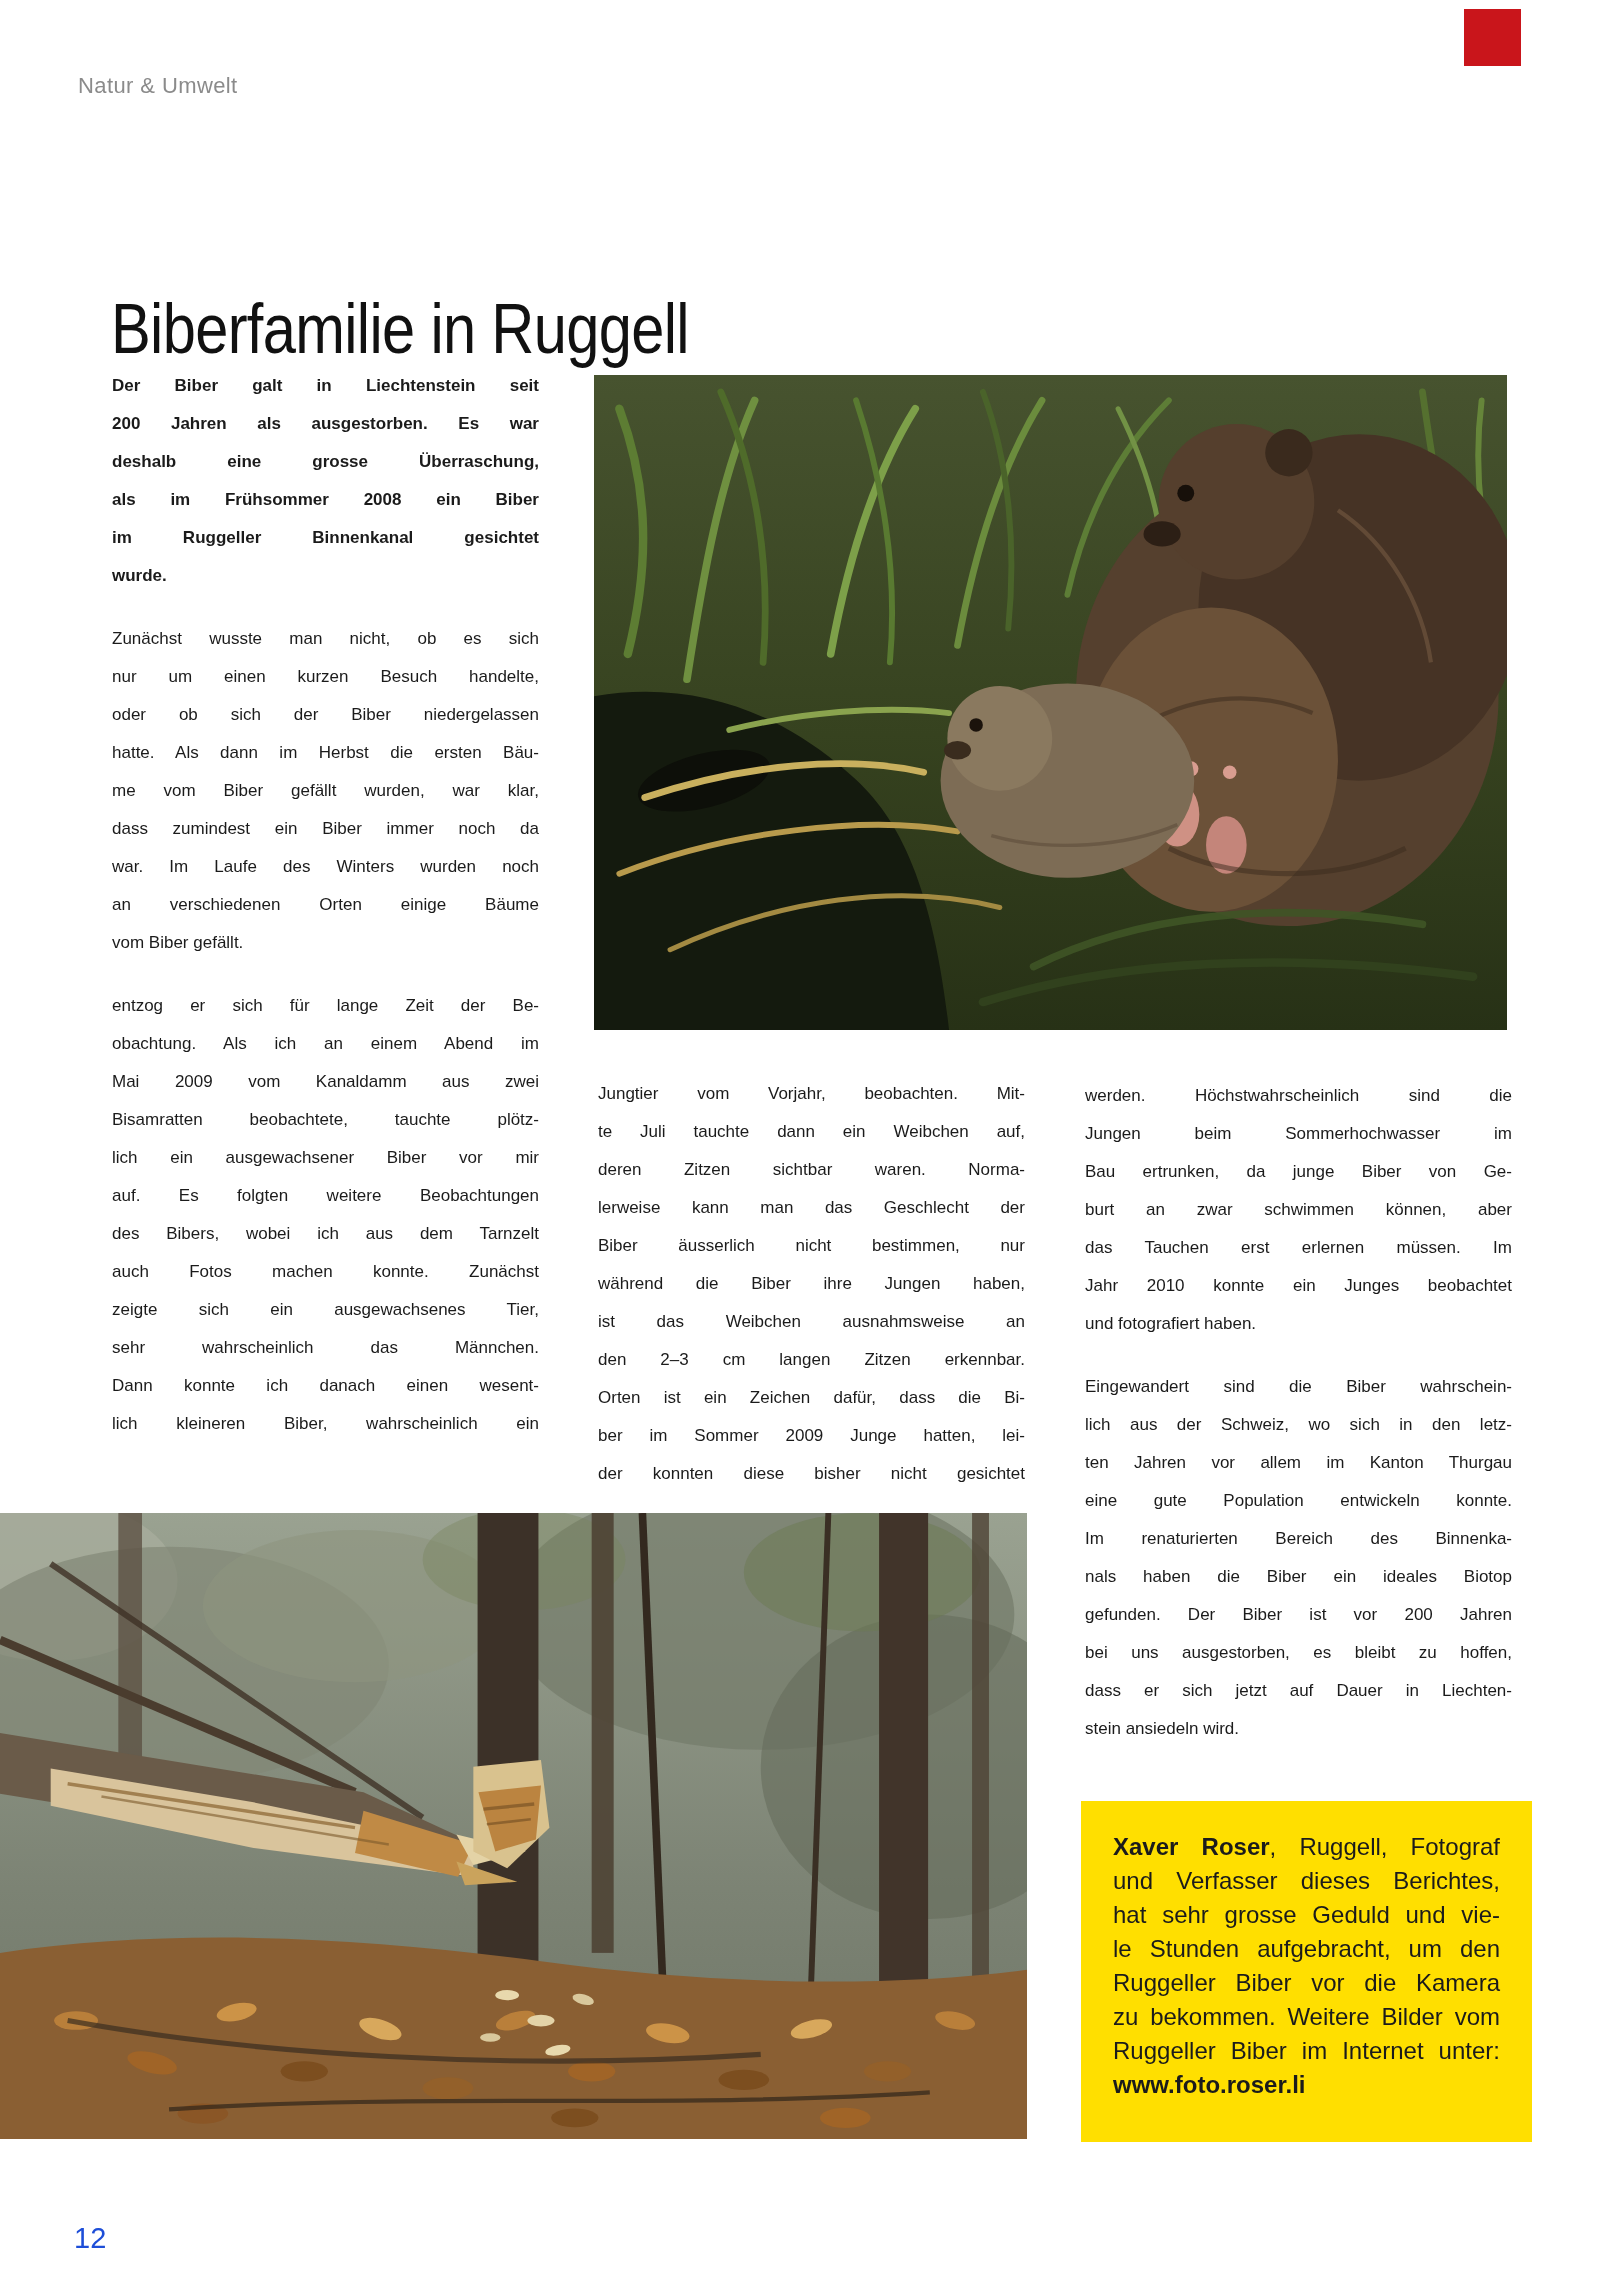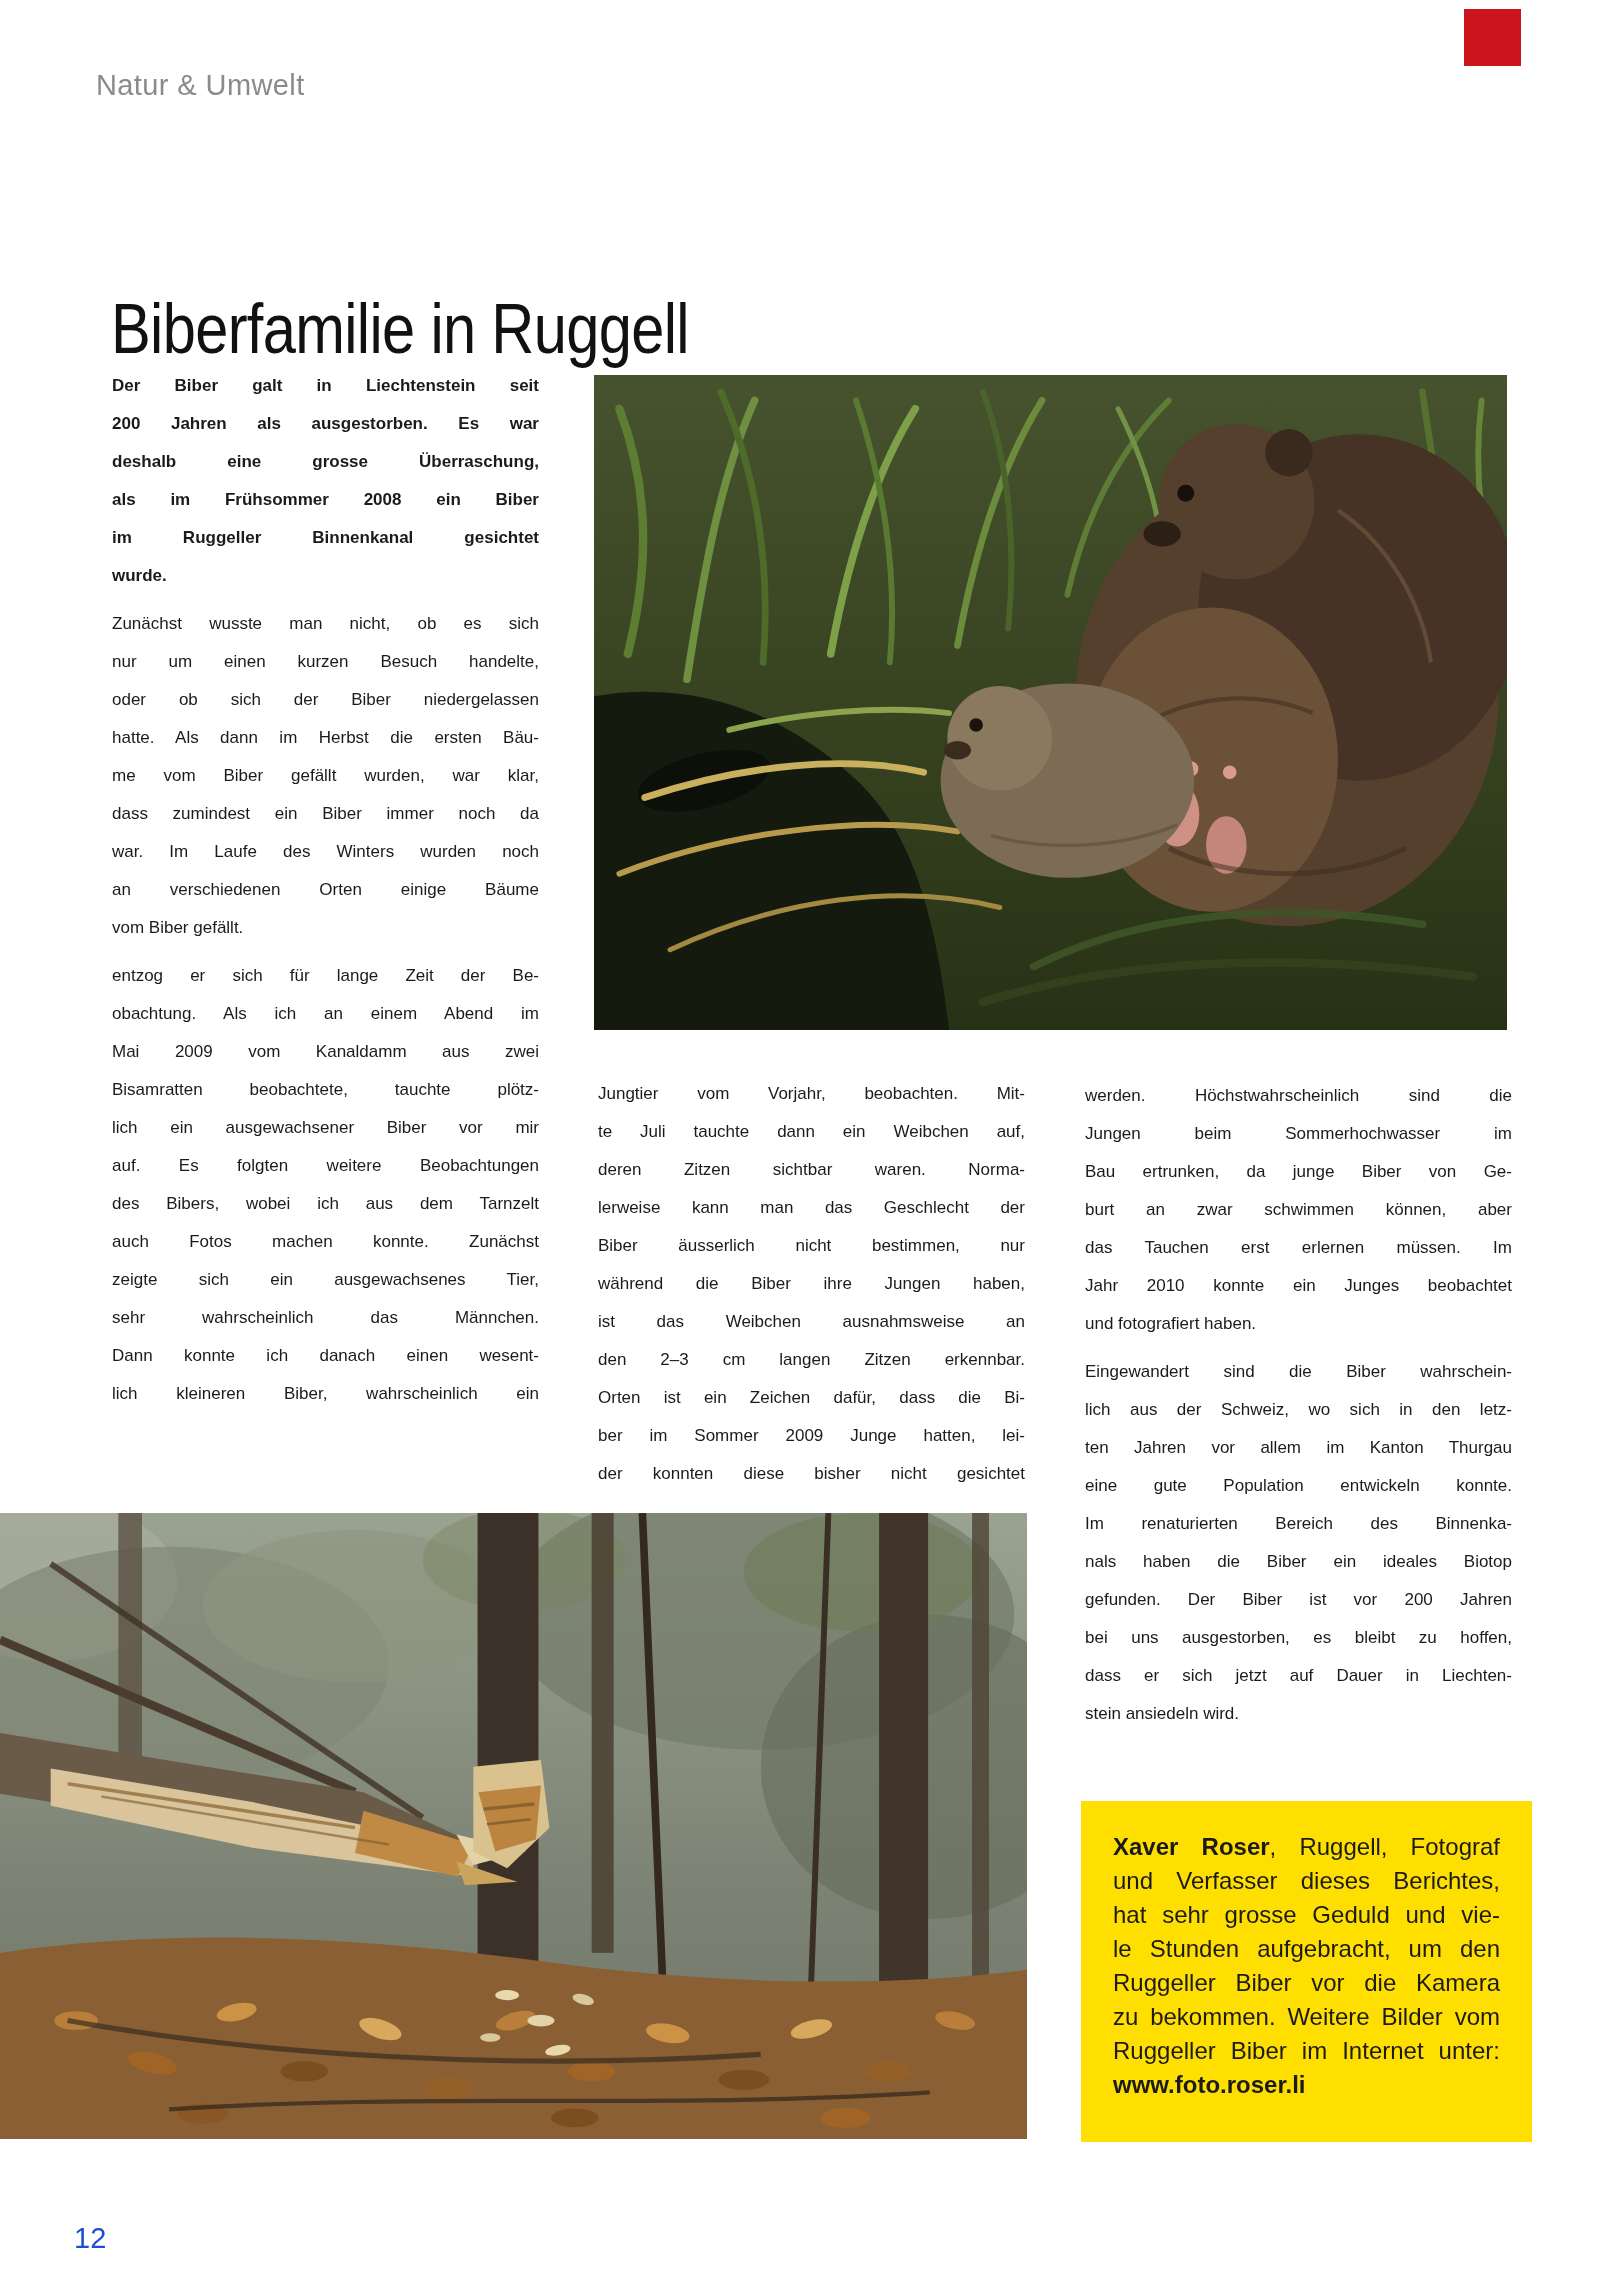--- a/index.html
+++ b/index.html
@@ -9,34 +9,34 @@
     --text_color:#1b1b1b;
     --page_bg:#ffffff;
   }
   html,body{margin:0;padding:0;background:#e8e8e8;}
   .page{
     position:relative;width:1623px;height:2295px;background:var(--page_bg,#fff);
     font-family:"Liberation Sans","DejaVu Sans",sans-serif;color:var(--text_color,#1b1b1b);
     overflow:hidden;margin:0 auto;
   }
   .corner-square{position:absolute;left:1464px;top:8.5px;width:57px;height:57px;background:var(--accent_red,#c9151b);}
-  .section-label{position:absolute;left:78px;top:71px;font-size:29px;line-height:29px;color:var(--section_gray,#8b8b8b);letter-spacing:0.4px;margin-left:18px;}
+  .section-label{position:absolute;left:78px;top:71px;font-size:22px;line-height:29px;color:var(--section_gray,#8b8b8b);letter-spacing:0.4px;}
   .title{
     position:absolute;left:111px;top:245px;font-size:71px;line-height:71px;font-weight:400;
     white-space:nowrap;transform:scaleX(.84);transform-origin:0 0;letter-spacing:-0.8px;color:#111;
   }
   .photo{position:absolute;display:block;}
   .photo-top{left:594px;top:375px;width:913px;height:655px;}
   .photo-bottom{left:0;top:1513px;width:1027px;height:626px;}
   .col{position:absolute;width:427px;font-size:17px;line-height:38px;}
   .col1{left:112px;top:367px;}
   .col2{left:598px;top:1075px;}
   .col3{left:1085px;top:1077px;}
   .para{margin:0 0 0 0;}
-  .para + .para{margin-top:10px;}
+  .para + .para{margin-top:25px;}
   .lead{font-weight:bold;}
   .ln{text-align:justify;text-align-last:justify;}
   .para .ln:last-child{text-align-last:left;}
   .para[data-cont="true"] .ln:last-child{text-align-last:justify;}
   .infobox{
     position:absolute;left:1081px;top:1801px;width:451px;height:341px;box-sizing:border-box;
     background:var(--infobox_yellow,#ffdf00);padding:29px 32px;font-size:24px;line-height:34px;
   }
   .infobox .ln{text-align:justify;text-align-last:justify;}
   .infobox .url-line{text-align-last:left;font-weight:bold;}

